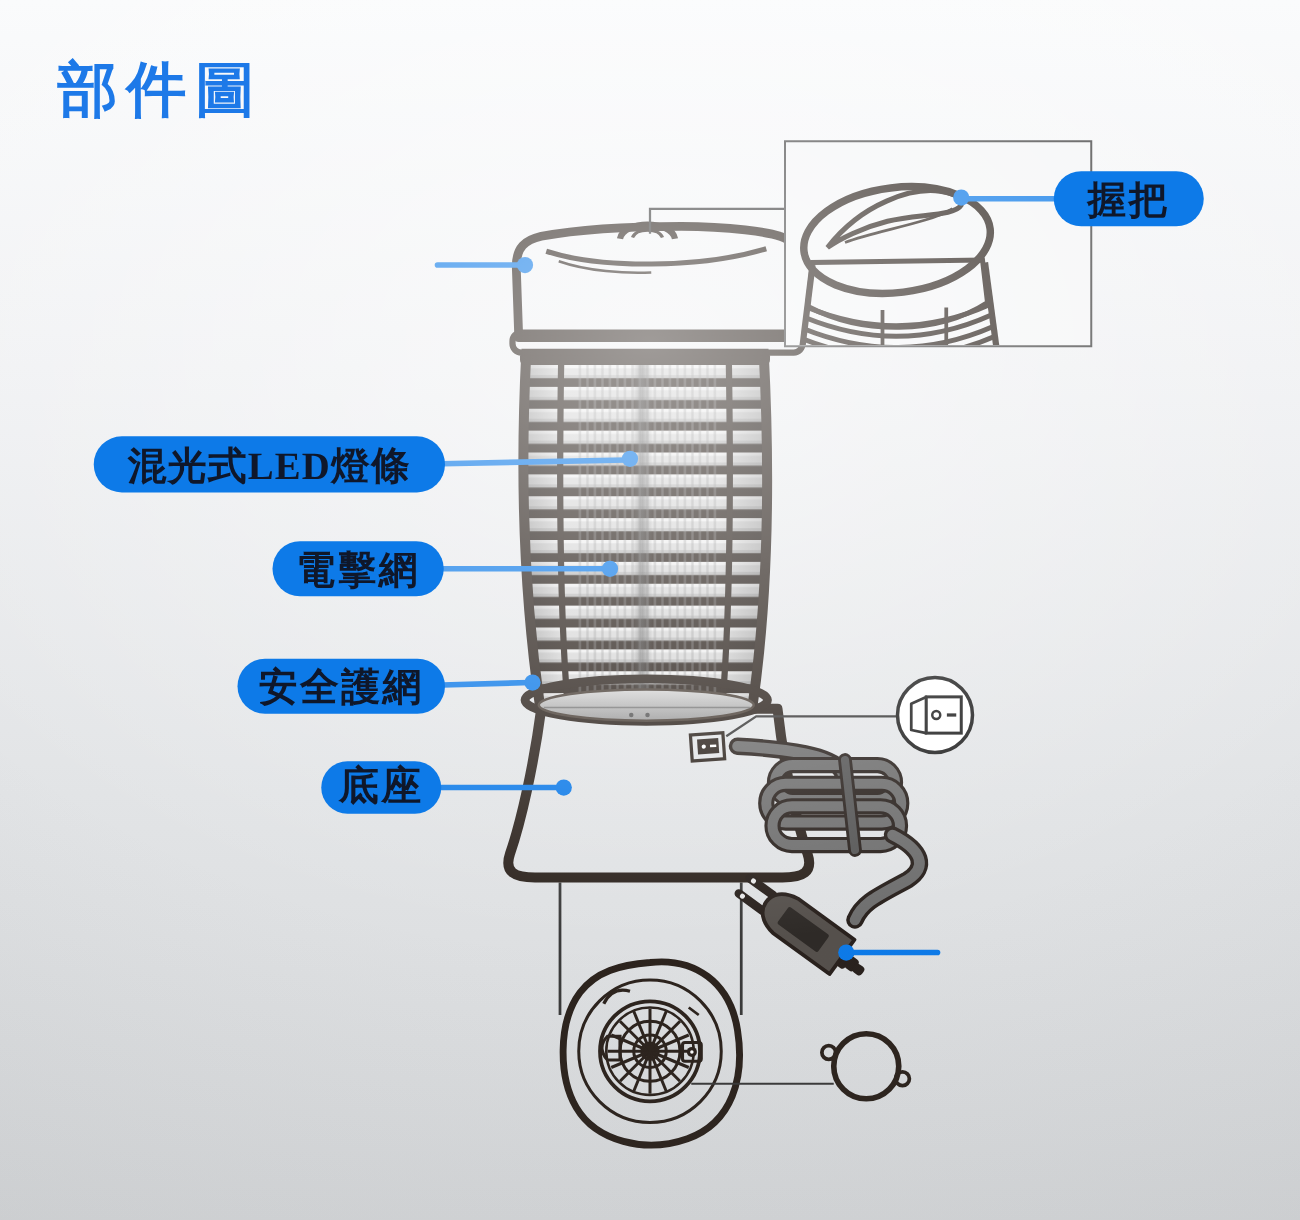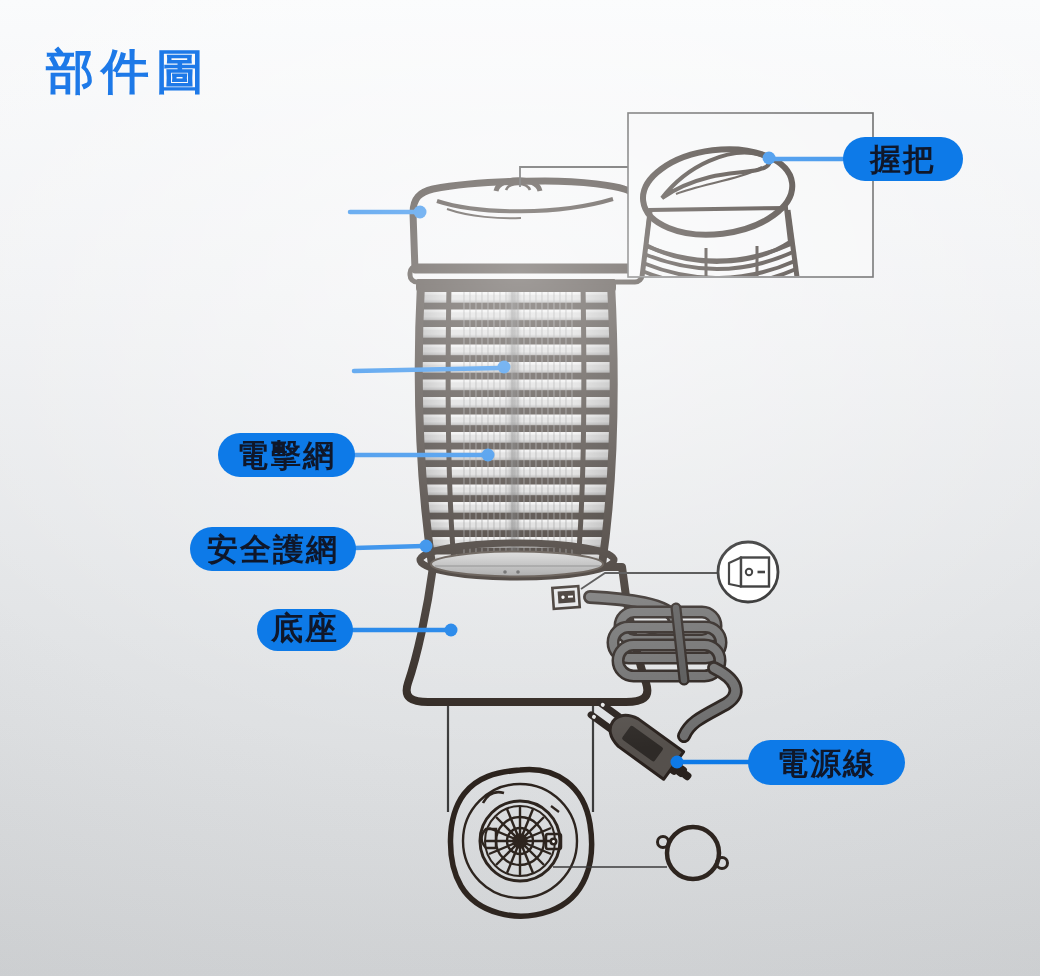--- a/index.html
+++ b/index.html
@@ -239,30 +239,30 @@
     </g>
   </svg>
 
   <div class="page-title">部件圖</div>
 
 
   <div class="pill" style="left:843px;top:137px;width:120px;height:44px;">
     <span>握把</span>
   </div>
 
+  <div class="pill" style="left:75px;top:349px;width:281px;height:45px;letter-spacing:1px;">
+    <span>混光式LED燈條</span>
+  </div>
 
   <div class="pill" style="left:218px;top:433px;width:137px;height:44px;">
     <span>電擊網</span>
   </div>
 
   <div class="pill" style="left:190px;top:527px;width:166px;height:44px;">
     <span>安全護網</span>
   </div>
 
   <div class="pill" style="left:257px;top:609px;width:96px;height:42px;font-size:32px;">
     <span>底座</span>
   </div>
 
-  <div class="pill" style="left:748px;top:740px;width:157px;height:45px;">
-    <span>電源線</span>
-  </div>
 
 </div>
 
 </body></html>

